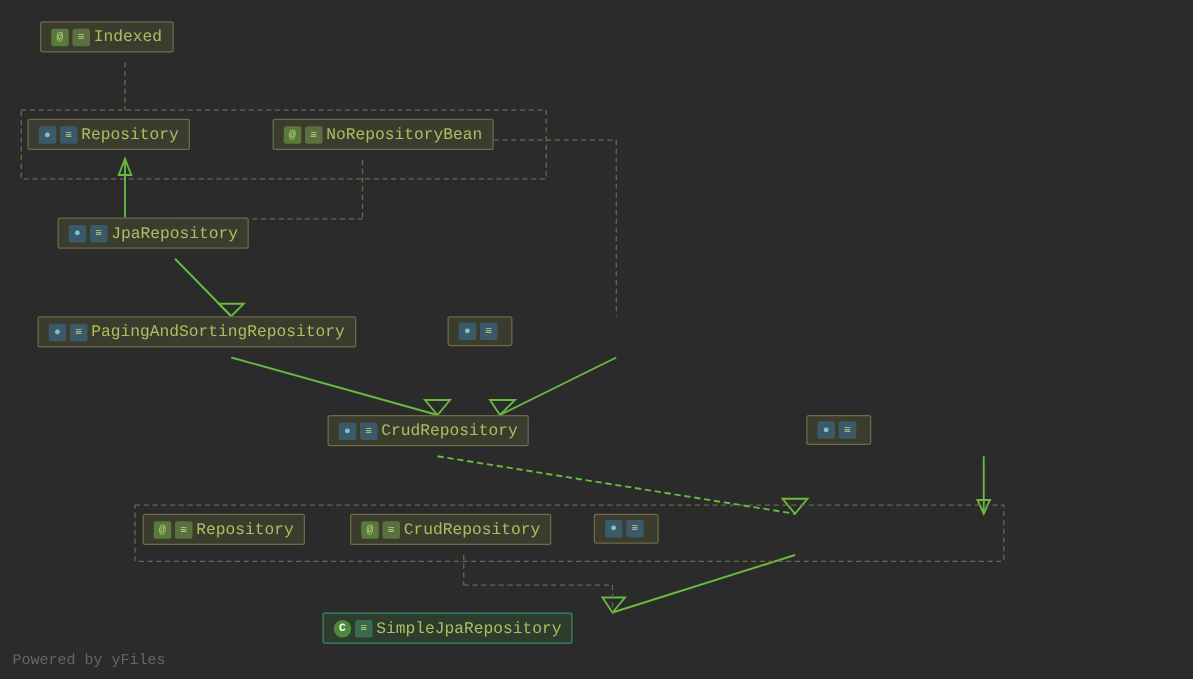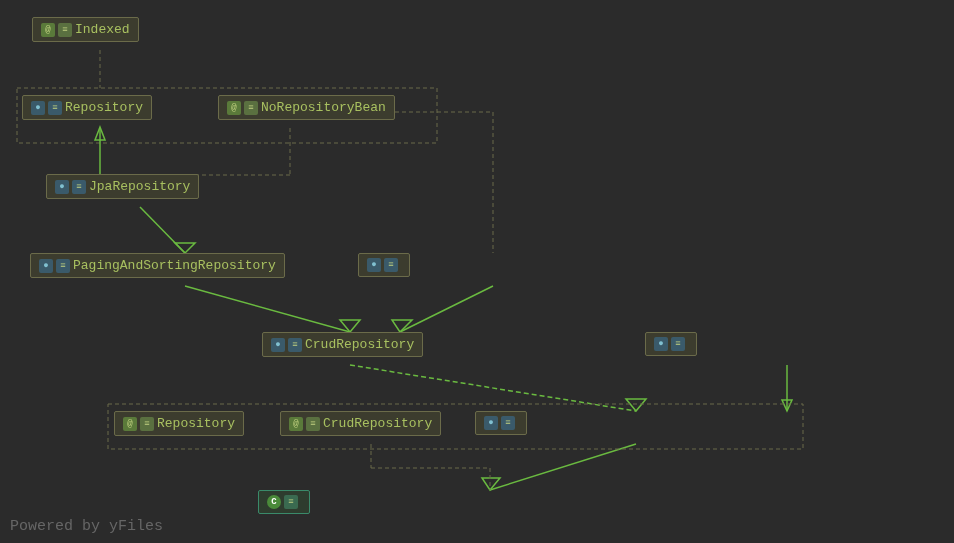--- a/index.html
+++ b/index.html
@@ -70,21 +70,21 @@
       left: 0;
       width: 954px;
       height: 543px;
       pointer-events: none;
     }
 
     .powered-by {
       position: absolute;
       bottom: 8px;
       left: 10px;
-      font-size: 15px;
+      font-size: 12px;
       color: #666;
     }
   </style>
 </head>
 <body>
 
 <div class="diagram-container">
 
   <svg class="arrows">
 
@@ -185,17 +185,18 @@
   </div>
 
   <div class="node" style="left:475px; top:411px;">
     <span class="icon-annotation" style="background:#3a5a6a; color:#80c0d0;">●</span>
     <span class="icon-annotation" style="background:#3a5a6a;">≡</span>
   </div>
 
   <div class="node" style="left:258px; top:490px; border-color:#3a8a6a; background:#2e3c2e;">
     <span class="icon-green-circle">C</span>
     <span class="icon-annotation" style="background:#3a6a50;">≡</span>
+    <span class="node-label">SimpleJpaRepository</span>
   </div>
 
   <div class="powered-by">Powered by yFiles</div>
 
 </div>
 
 </body></html>

